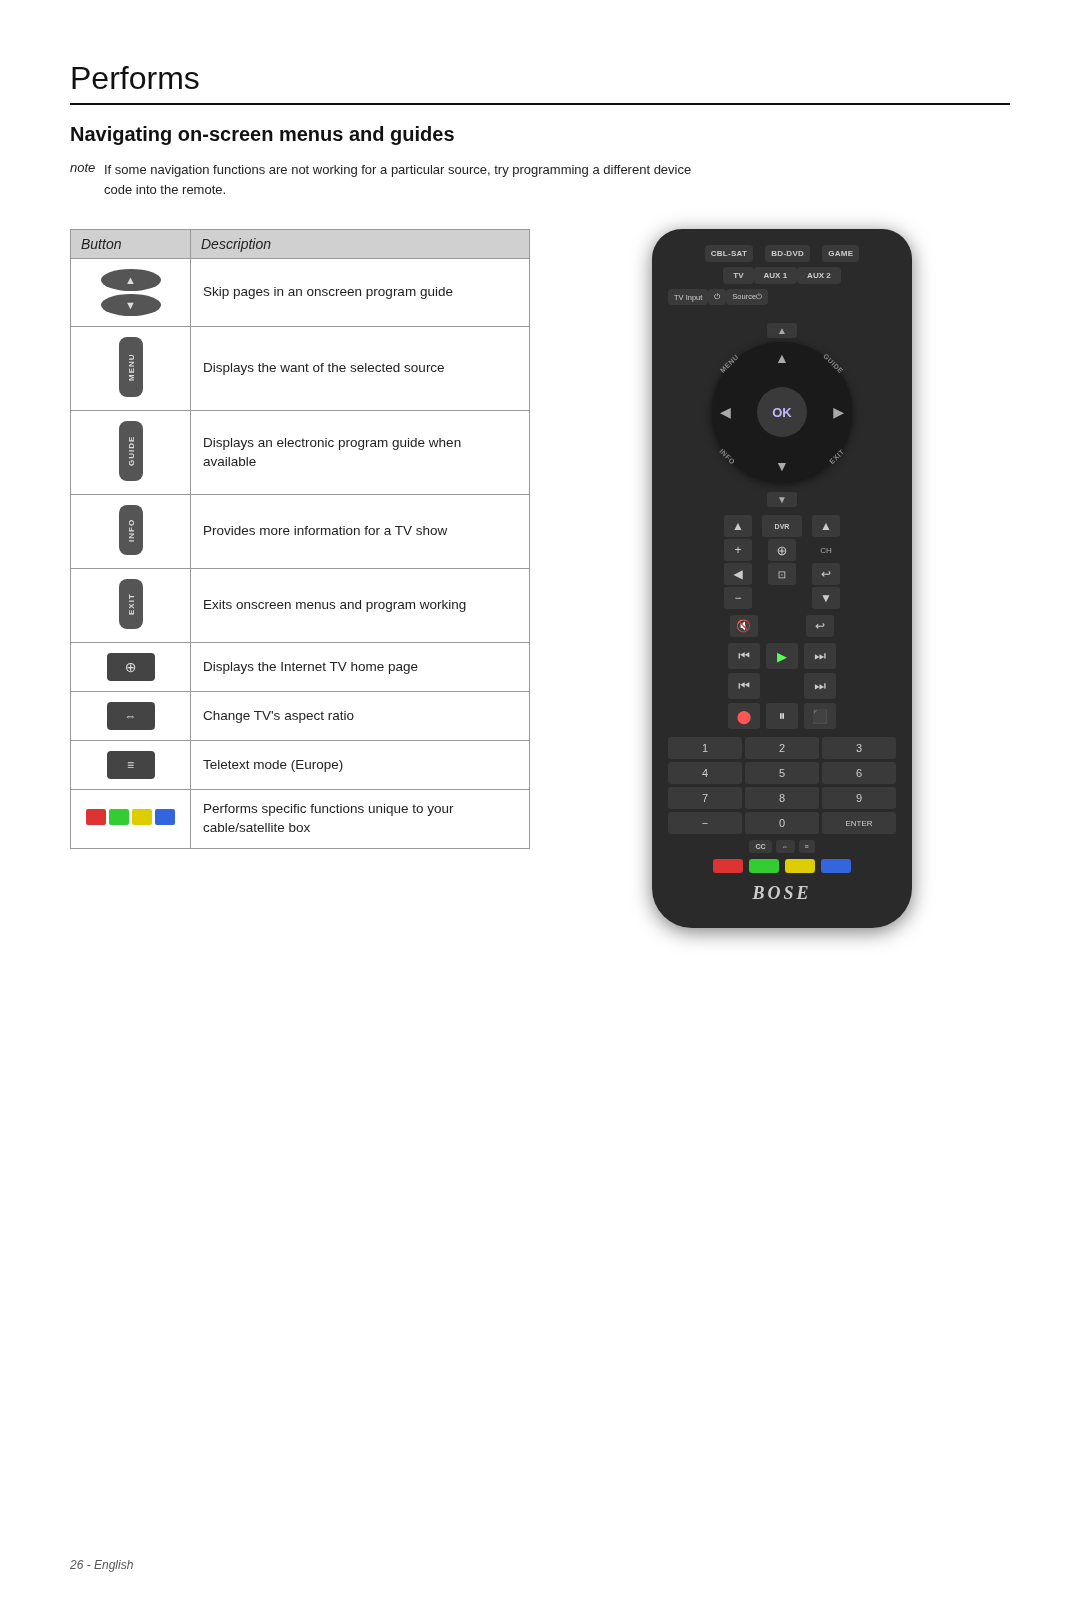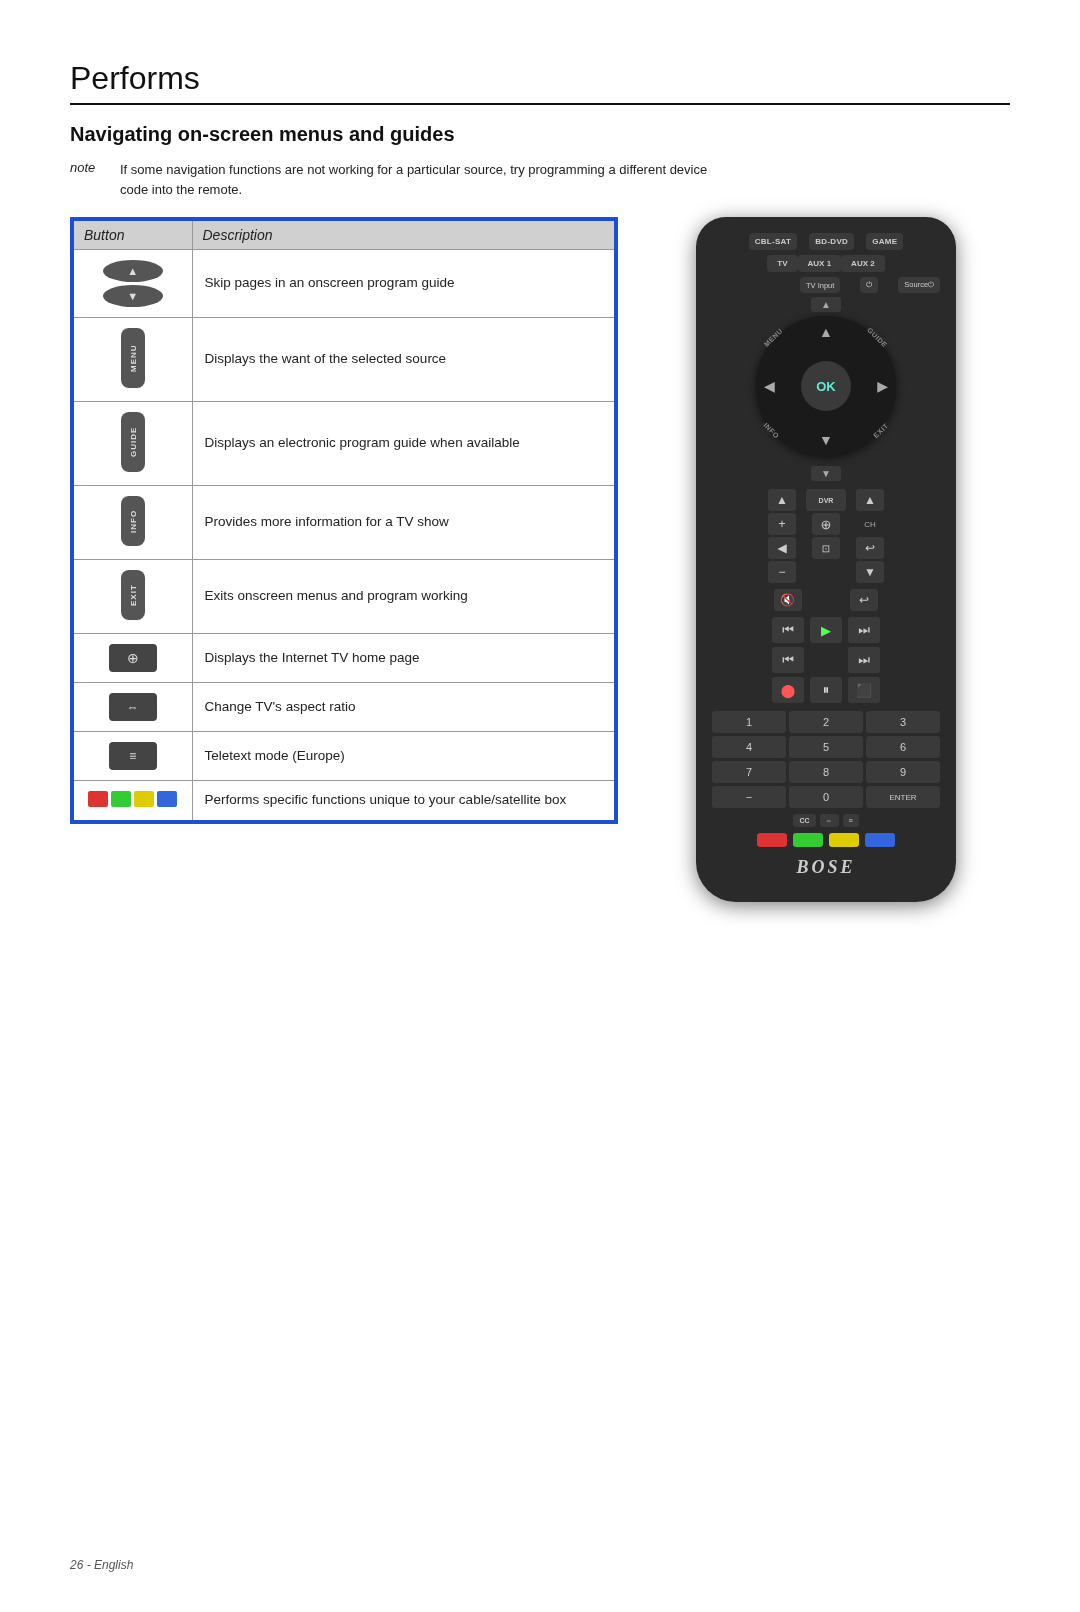--- a/index.html
+++ b/index.html
@@ -35,22 +35,22 @@
 
     .intro-text {
       font-size: 14px;
       line-height: 1.5;
       margin-bottom: 12px;
       max-width: 650px;
     }
 
     .note-row {
       display: flex;
-      gap: 20px;
-      margin-bottom: 18px;
+      gap: 4px;
+      margin-bottom: 30px;
       max-width: 650px;
     }
 
     .note-label {
       font-style: italic;
       font-size: 13px;
       min-width: 30px;
     }
 
     .note-text {
@@ -59,23 +59,23 @@
     }
 
     .main-layout {
       display: flex;
       gap: 24px;
       align-items: flex-start;
     }
 
     
     .button-table {
-      width: 548px;
+      width: 460px;
       border-collapse: collapse;
-      border: 4px solid #1d4ed8;
+      border: 1px solid #1d4ed8;
       flex-shrink: 0;
     }
 
     .button-table thead tr th {
       background: #d0d0d0;
       border: 1px solid #999;
       padding: 6px 10px;
       font-style: italic;
       font-weight: normal;
       font-size: 14px;
@@ -149,23 +149,23 @@
       border: none;
       border-radius: 4px;
       font-size: 8px;
       font-weight: bold;
       padding: 4px 10px;
       cursor: pointer;
     }
 
     .src-row3 {
       display: flex;
-      justify-content: flex-end;
-      gap: 20px;
-      margin-bottom: 4px;
+      justify-content: flex-start;
+      gap: 0;
+      margin-bottom: 18px;
     }
 
     .src-btn3 {
       background: #3a3a3a;
       color: #ccc;
       border: none;
       border-radius: 4px;
       font-size: 7.5px;
       padding: 3px 6px;
       cursor: pointer;
@@ -194,21 +194,21 @@
 
     .nav-ok {
       position: absolute;
       top: 50%;
       left: 50%;
       transform: translate(-50%, -50%);
       width: 50px;
       height: 50px;
       border-radius: 50%;
       background: #3a3a3a;
-      color: #5eead4;
+      color: #c4b5fd;
       font-size: 13px;
       font-weight: bold;
       display: flex;
       align-items: center;
       justify-content: center;
       cursor: pointer;
       border: none;
     }
 
     .nav-arrow {

